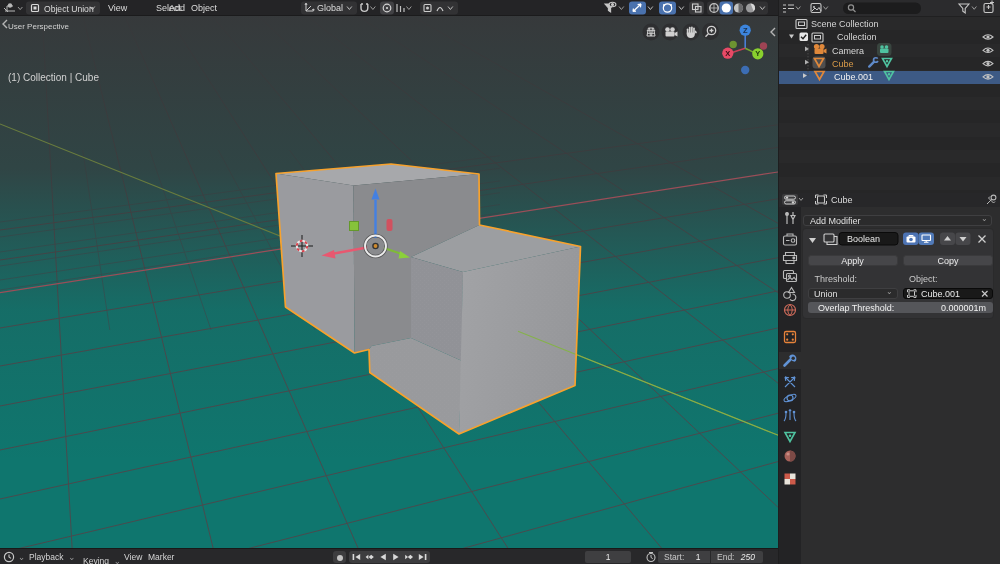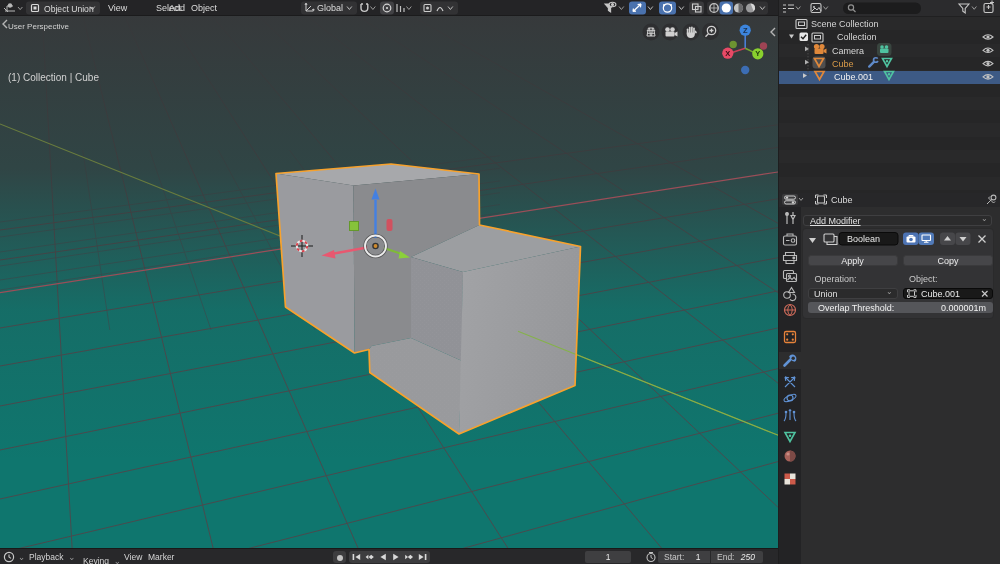--- a/index.html
+++ b/index.html
@@ -460,21 +460,21 @@
       <circle cx="9" cy="247" r="1.6" fill="#c98d84"></circle>
       <g fill="#cc5a4a">
         <rect x="5.5" y="266.5" width="5.5" height="5.5"></rect>
           <rect x="11" y="272" width="5.5" height="5.5"></rect>
         <rect x="11" y="266.5" width="5.5" height="5.5" fill="#e8e3da"></rect>
           <rect x="5.5" y="272" width="5.5" height="5.5" fill="#e8e3da"></rect>
       </g>
     </svg>
 
     <div class="abs" style="left:24px;top:21.5px;width:189px;height:11.5px;background:#2b2b2c;border:1px solid #3f3f41;border-radius:3px;"></div>
-    <div class="txt" style="left:31px;top:23px;color:#e0e0e0;text-decoration:underline;">Add Modifier</div>
+    <div class="txt" style="left:31px;top:23px;color:#e0e0e0;">Add Modifier</div>
     <div class="txt" style="left:202px;top:21px;color:#9a9a9a;font-size:8px;">⌄</div>
 
     <div class="abs" style="left:23px;top:35px;width:192px;height:91px;background:#333335;border-radius:4px;border:1px solid #2a2a2b;"></div>
     <svg class="abs" width="192" height="91" viewBox="0 0 192 91" style="left:23px;top:35px;">
       <path d="M7,10 l7,0 -3.5,5 z" fill="#cfcfcf"></path>
       <g stroke="#cfcfcf" fill="none" stroke-width="1.1">
         <rect x="22" y="6" width="10" height="8" rx="1"></rect>
         <path d="M25,14 v2.5 h10 v-8 h-3"></path>
       </g>
       <rect x="37" y="4.5" width="59" height="12.5" rx="3" fill="#191919" stroke="#0a0a0a"></rect>
@@ -495,21 +495,21 @@
       <path d="M161,9 l3.5,4.5 h-7 z" fill="#d0d0d0" transform="rotate(180 161 11.2)"></path>
       <path d="M176.5,7.5 l7,7 M183.5,7.5 l-7,7" stroke="#cfcfcf" stroke-width="1.3"></path>
     </svg>
     <div class="txt" style="left:68px;top:41px;color:#e8e8e8;">Boolean</div>
 
     <div class="abs" style="left:28.5px;top:61.5px;width:90px;height:11.5px;background:#464649;border-radius:3px;border:1px solid #3a3a3c;"></div>
     <div class="abs" style="left:124px;top:61.5px;width:90px;height:11.5px;background:#464649;border-radius:3px;border:1px solid #3a3a3c;"></div>
     <div class="txt" style="left:28.5px;top:63px;width:90px;text-align:center;color:#ececec;">Apply</div>
     <div class="txt" style="left:124px;top:63px;width:90px;text-align:center;color:#ececec;">Copy</div>
 
-    <div class="txt" style="left:35.5px;top:81px;color:#c9c9c9;">Operation:</div>
+    <div class="txt" style="left:35.5px;top:81px;color:#c9c9c9;">Threshold:</div>
     <div class="txt" style="left:130px;top:81px;color:#c9c9c9;">Object:</div>
 
     <div class="abs" style="left:28.5px;top:94.5px;width:90px;height:11.5px;background:#2b2b2c;border:1px solid #3f3f41;border-radius:3px;"></div>
     <div class="txt" style="left:35px;top:96px;color:#e0e0e0;">Union</div>
     <div class="txt" style="left:107px;top:94px;color:#9a9a9a;font-size:8px;">⌄</div>
 
     <div class="abs" style="left:124px;top:94.5px;width:90px;height:11.5px;background:#191919;border:1px solid #0a0a0a;border-radius:3px;"></div>
     <svg class="abs" width="90" height="11.5" viewBox="0 0 90 11.5" style="left:124px;top:94.5px;">
       <g stroke="#c9c9c9" fill="none" stroke-width="1">
         <rect x="6" y="2.8" width="5.5" height="5.5" rx="0.8"></rect>

